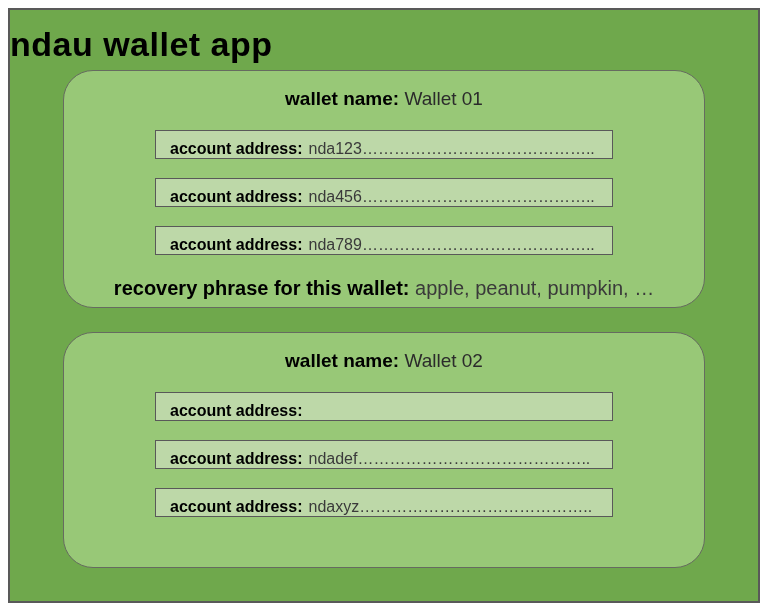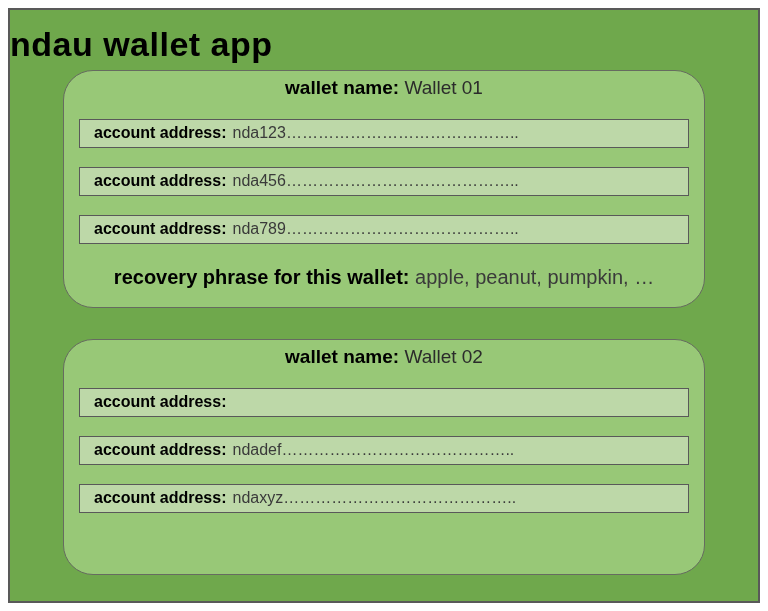--- a/index.html
+++ b/index.html
@@ -36,41 +36,41 @@
   .wallet-card {
     position: absolute;
     left: 53px;
     width: 642px;
     box-sizing: border-box;
     background: #98C877;
     border: 1px solid #666b60;
     border-radius: 30px;
   }
   .wallet-card.first  { top: 60px;  height: 238px; }
-  .wallet-card.second { top: 329px; height: 236px; }
+  .wallet-card.second { top: 322px; height: 236px; }
   .wallet-name {
-    margin-top: 6px;
+    margin-top: 17px;
     text-align: center;
     font-size: 19px;
     color: #2b2b2b;
     line-height: 1.2;
   }
   .lbl {
     font-weight: bold;
     color: #000000;
   }
   .account-row {
-    width: 610px;
+    width: 458px;
     height: 29px;
     margin: 19px auto 0 auto;
     box-sizing: border-box;
     background: #BDD8A8;
     border: 1px solid #595959;
     display: flex;
-    align-items: center;
+    align-items: flex-end;
     padding-left: 14px;
     font-size: 16px;
     color: #3a3a3a;
     white-space: nowrap;
     overflow: hidden;
   }
   .account-row .lbl { margin-right: 6px; }
   .recovery {
     margin-top: 21px;
     text-align: center;

